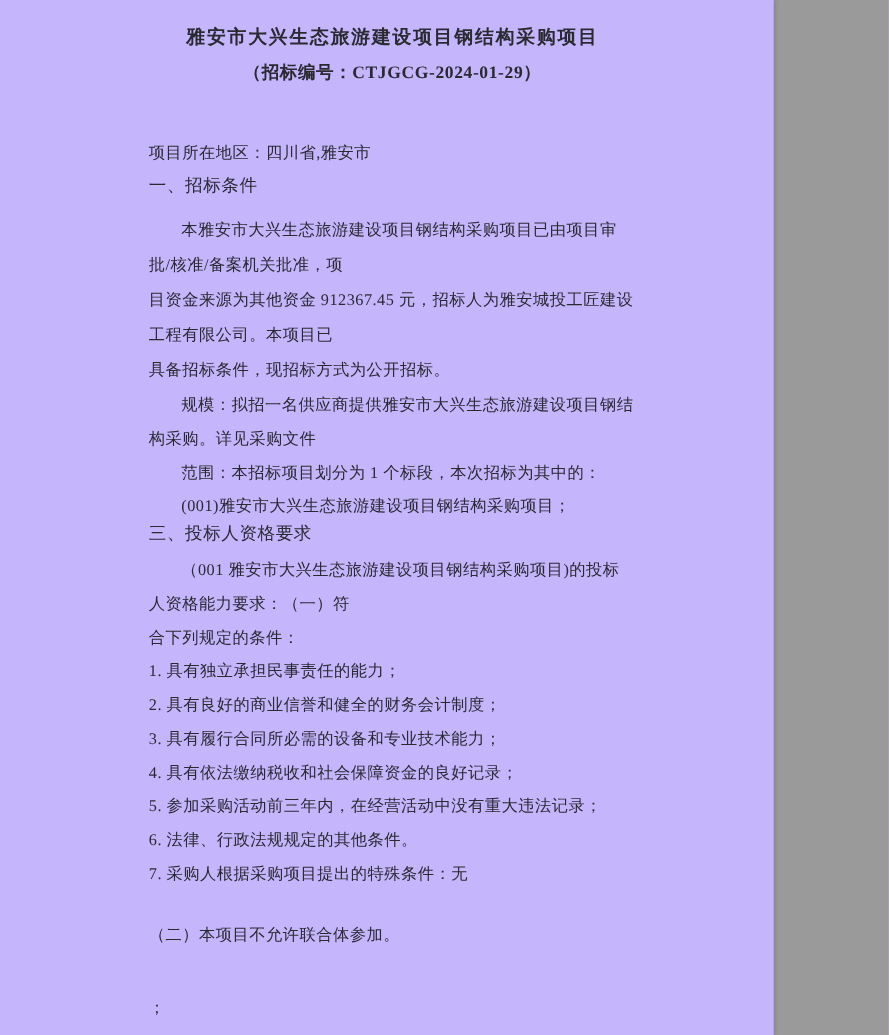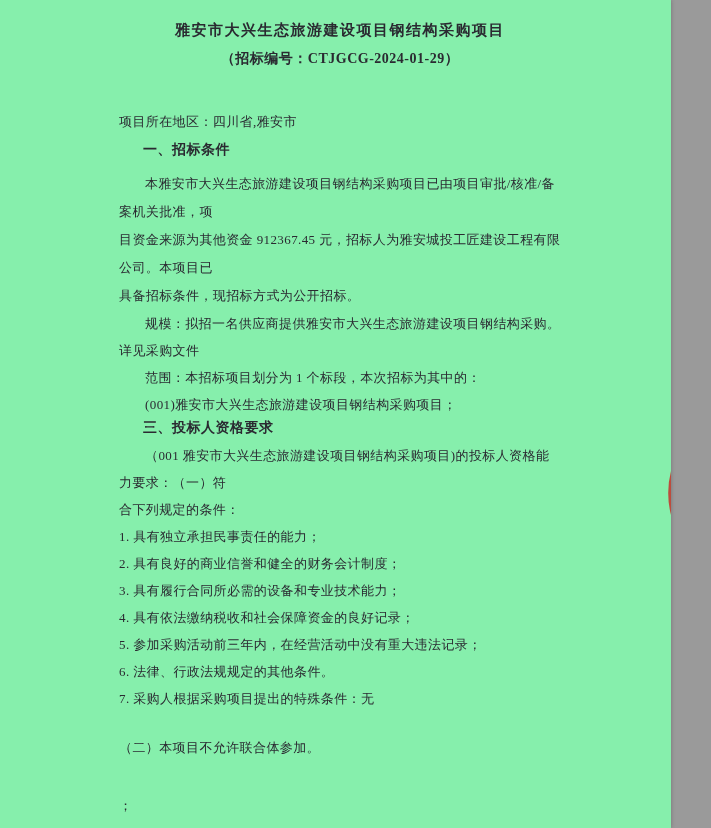--- a/index.html
+++ b/index.html
@@ -1,35 +1,35 @@
 <!DOCTYPE html>
 <html><head>
 <meta charset="utf-8">
 <style>
   html,body{margin:0;padding:0;}
   body{background:#9a9a9a;font-family:"Liberation Serif","DejaVu Serif",serif;}
   .page{
     position:relative;
-    width:671px;height:828px;
-    background:#86efac;
+    width:619px;height:828px;
+    background:#c4b5fd;
     overflow:hidden;
     color:#2a2a31;
     box-shadow:0 0 4px rgba(0,0,0,.25);
   }
   .content{padding:18px 110px 0 119px;}
   .title{
     text-align:center;font-weight:700;font-size:15px;line-height:24px;
     letter-spacing:1.5px;
   }
   .subtitle{
     text-align:center;font-weight:700;font-size:14px;line-height:24px;
     margin-top:5px;letter-spacing:.5px;
   }
   .location{margin-top:37px;}
-  .h{font-weight:700;font-size:14px;line-height:28px;letter-spacing:.5px;margin-left:24px;}
+  .h{font-weight:400;font-size:14px;line-height:28px;letter-spacing:.5px;}
   .h.tight{margin-top:-4px;}
   .line{font-size:13px;line-height:28px;letter-spacing:.4px;}
   .lh27 .line{line-height:27px;}
   .indent{text-indent:26px;}
   .mt6{margin-top:6px;}
   .mt22{margin-top:22px;}
   .mt30{margin-top:30px;}
   .seal{
     position:absolute;
     left:598px;top:403px;

